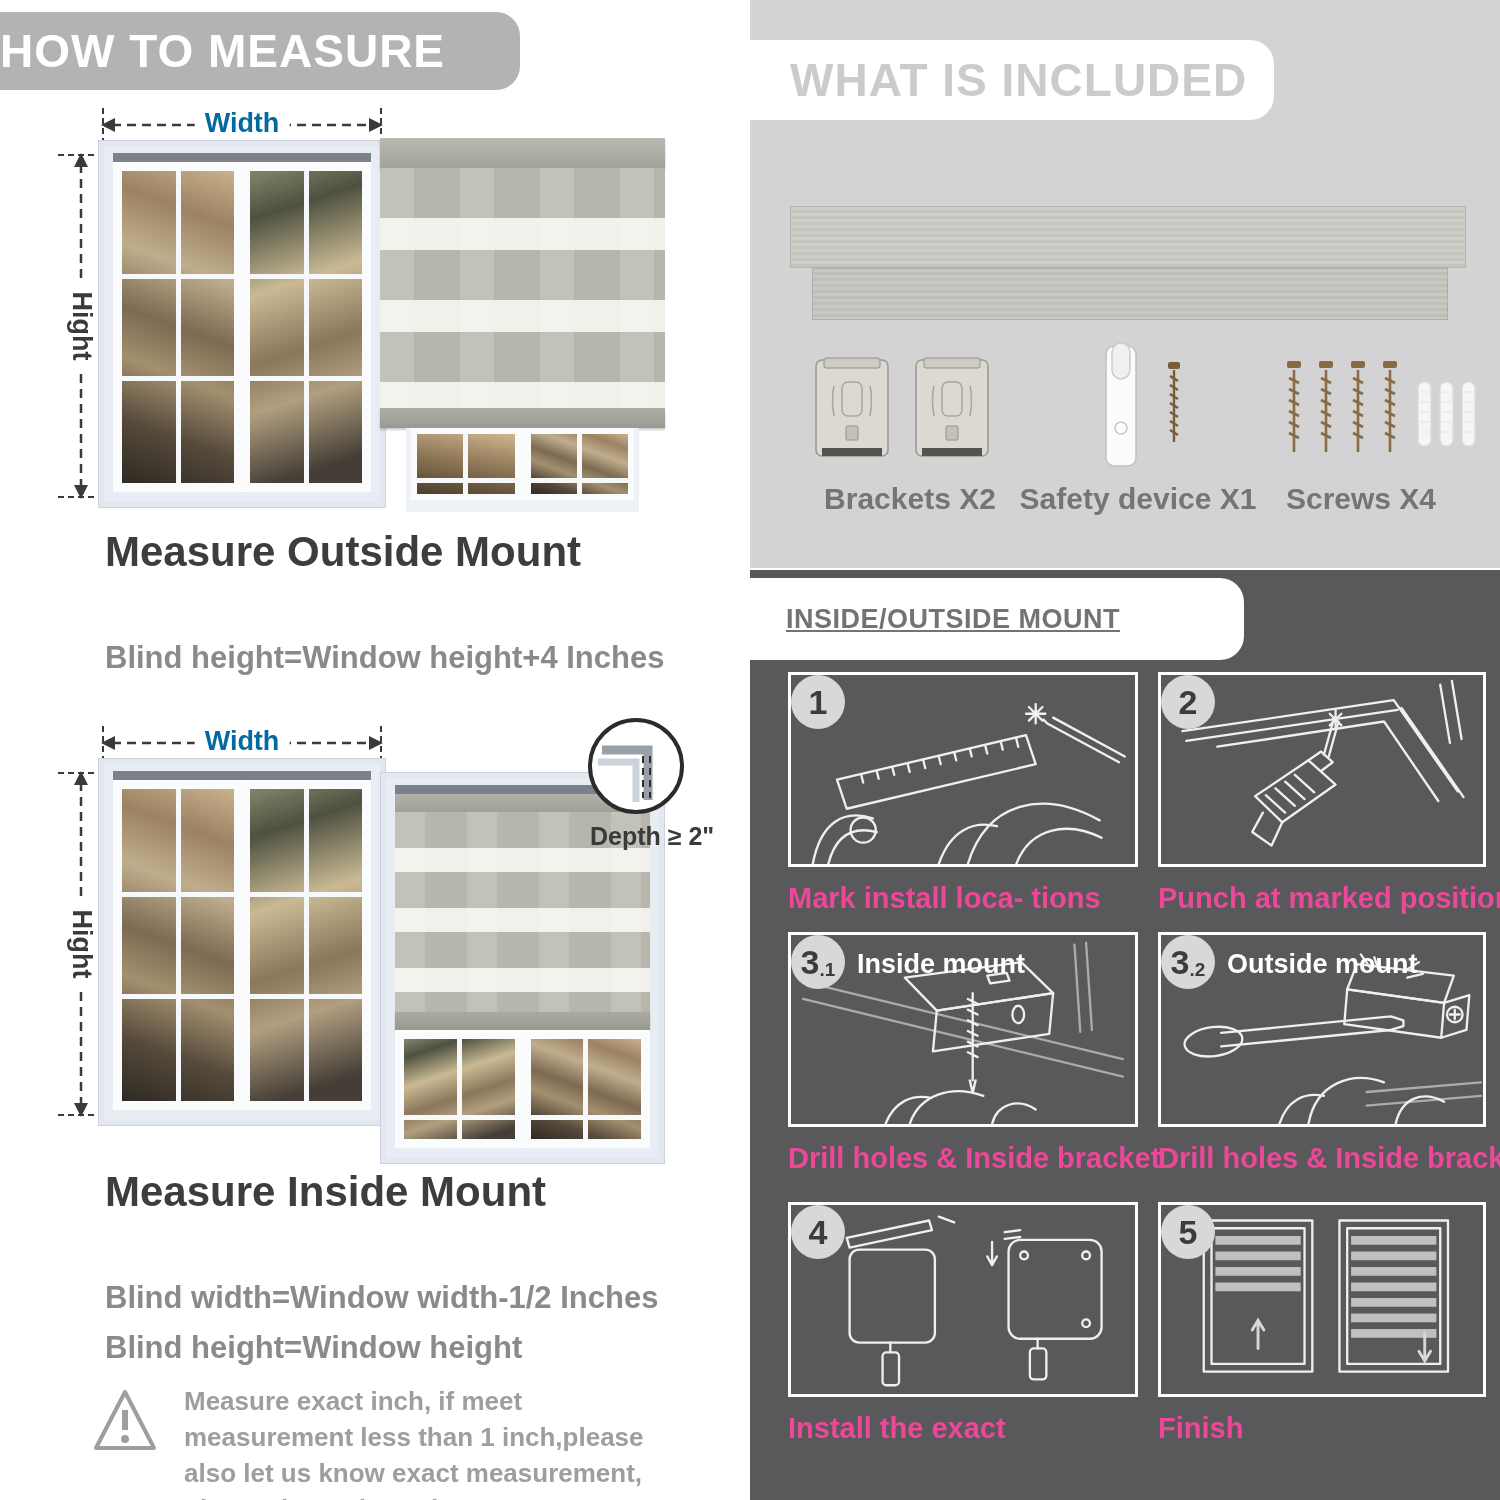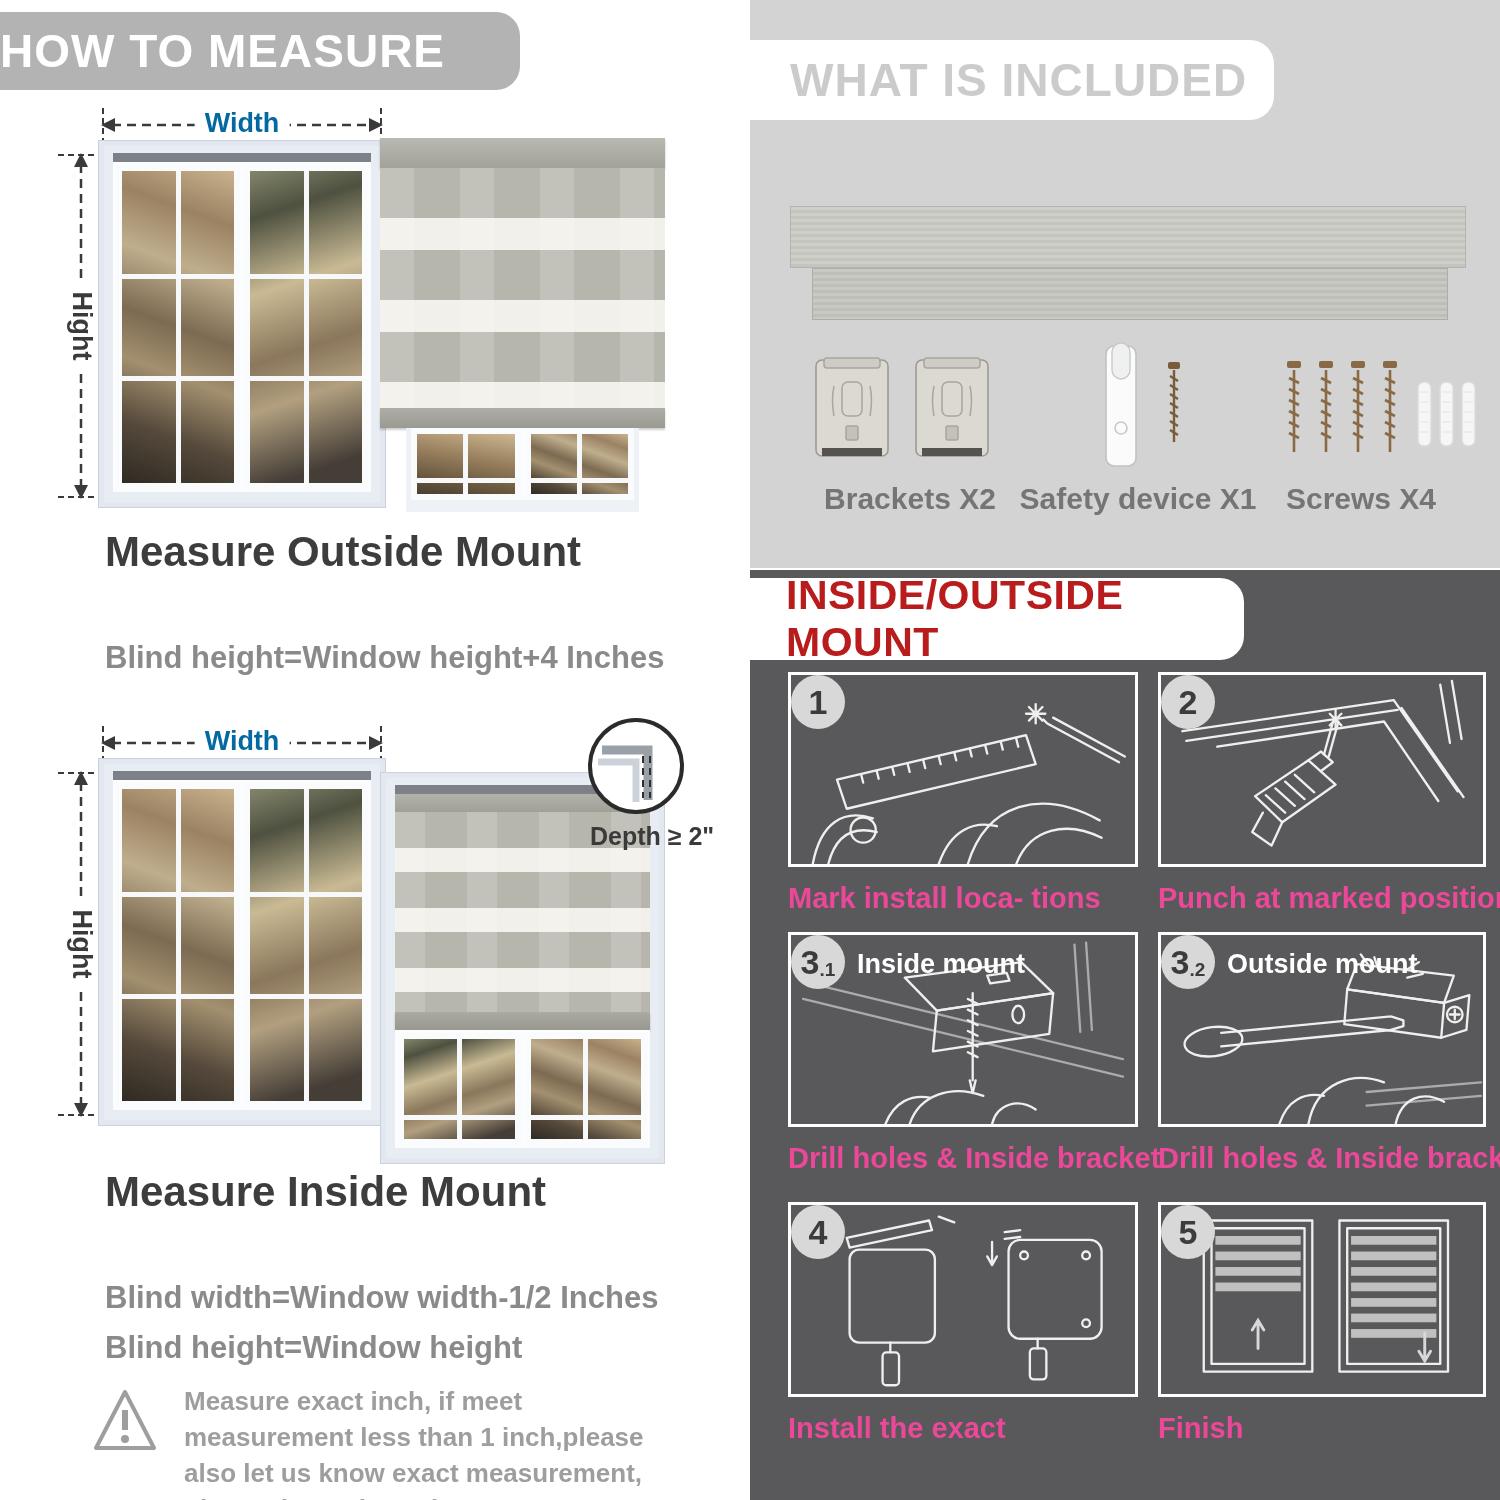--- a/index.html
+++ b/index.html
@@ -79,21 +79,21 @@
                  color:#5b5b5b;font-size:31px;font-weight:bold;}
   .rail-top{position:absolute;left:790px;top:206px;width:676px;height:62px;
             background:repeating-linear-gradient(180deg,#cfcfc9 0 3px,#c5c5bf 3px 6px);
             border:1px solid #b4b4ae;box-sizing:border-box;}
   .rail-bottom{position:absolute;left:812px;top:268px;width:636px;height:52px;
             background:repeating-linear-gradient(180deg,#c9c9c3 0 3px,#bfbfb9 3px 6px);
             border:1px solid #aeaea8;box-sizing:border-box;}
   .item-label{position:absolute;color:#757575;font-size:30px;font-weight:bold;text-align:center;}
   .h-box-mount{position:absolute;left:750px;top:578px;width:494px;height:82px;background:#ffffff;
          border-radius:0 24px 24px 0;display:flex;align-items:center;}
-  .h-box-mount span{color:#b91c1c;font-size:41px;font-weight:bold;padding-left:36px;letter-spacing:.5px;}
+  .h-box-mount span{color:#737373;font-size:27px;font-weight:bold;padding-left:36px;letter-spacing:.5px;text-decoration:underline;}
 
   
   .step{position:absolute;border:3px solid #ffffff;box-sizing:border-box;}
   .step .art{position:absolute;left:0;top:0;width:100%;height:100%;}
   .badge{position:absolute;top:0;left:0;width:54px;height:54px;border-radius:50%;background:#d8d8d8;
          display:flex;align-items:center;justify-content:center;font-weight:bold;color:#3c3c3c;}
   .badge .bnum{font-size:34px;}
   .badge .bsub{font-size:19px;margin-top:15px;}
   .step-title{position:absolute;left:66px;top:14px;color:#ffffff;font-weight:bold;font-size:27px;white-space:nowrap;}
   .caption{position:absolute;color:#ec4899;font-weight:bold;font-size:29px;white-space:nowrap;}

